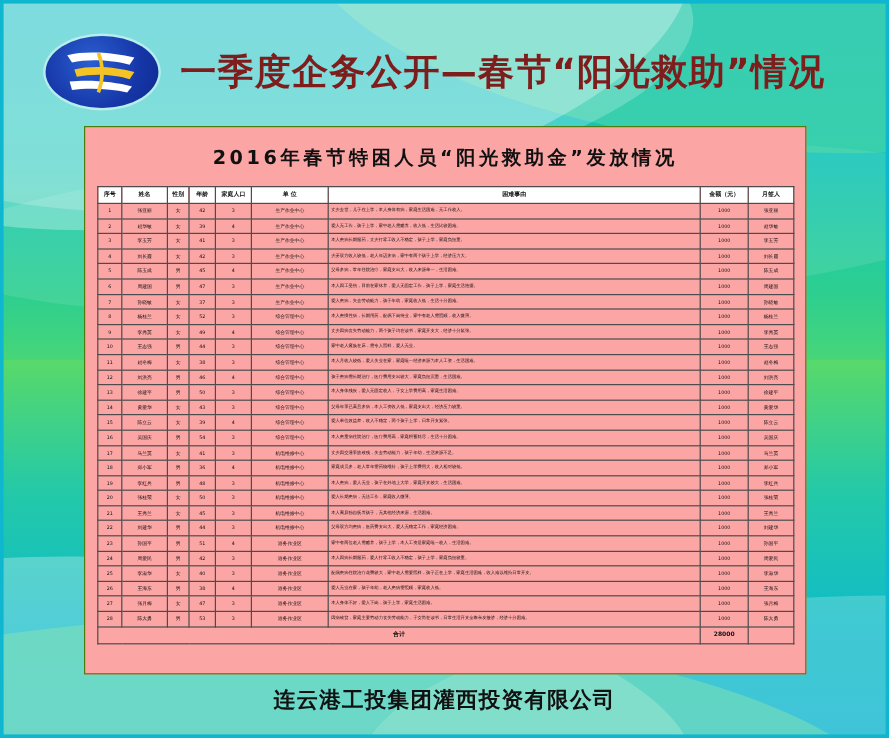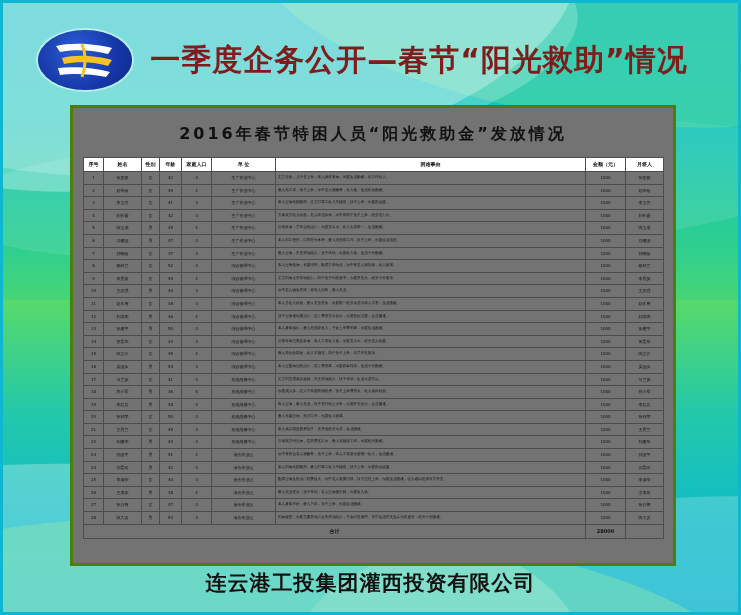--- a/index.html
+++ b/index.html
@@ -44,21 +44,21 @@
     position:absolute;left:96px;top:0;width:570px;height:60px;
     display:flex;align-items:center;justify-content:center;
     font-size:30px;font-weight:bold;color:#7f1d1d;letter-spacing:1px;
     white-space:nowrap;
     font-family:"DejaVu Sans","Liberation Sans",sans-serif;
   }
 
   
   .board{
     position:absolute;left:70px;top:105px;width:600px;height:455px;
-    background:#737373;border:3px solid #4d7c0f;
+    background:#fca5a5;border:1px solid #4d7c0f;
   }
   .board-title{
     text-align:center;font-size:16px;font-weight:bold;color:#111;
     margin-top:16px;margin-bottom:12px;letter-spacing:3px;
     font-family:"DejaVu Sans","Liberation Sans",sans-serif;
   }
   .table-wrap{padding:0 10px;}
   table{
     border-collapse:collapse;width:580px;table-layout:fixed;
     font-size:4px;color:#111;
@@ -82,21 +82,21 @@
   .col-pop{width:30px;}
   .col-unit{width:64px;}
   .col-reason{width:310px;}
   .col-amt{width:40px;}
   .col-appr{width:38px;}
 
   
   .footer{
     position:absolute;left:0;top:560px;width:741px;height:46px;
     display:flex;align-items:center;justify-content:center;
-    font-size:21px;font-weight:bold;color:#111;letter-spacing:1px;
+    font-size:18px;font-weight:bold;color:#111;letter-spacing:1px;
     font-family:"DejaVu Sans","Liberation Sans",sans-serif;
   }
 </style>
 </head>
 <body>
 
 <div class="bg">
   <div class="bg-top"></div>
   <div class="bg-bottom"></div>
   <div class="swoosh s7"></div>

